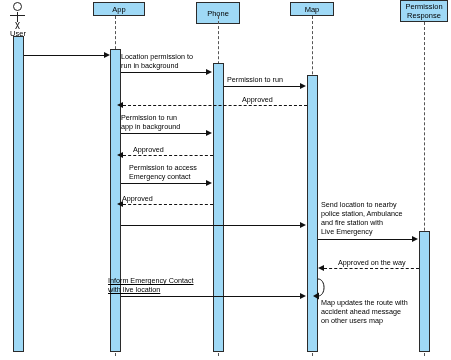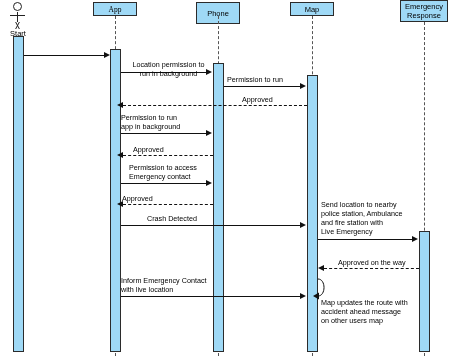--- a/index.html
+++ b/index.html
@@ -136,45 +136,45 @@
 
 <div id="canvas">
 
   <div class="actor" style="left:8px; top:2px; width:20px; height:28px;">
     <div class="head"></div>
     <div class="body"></div>
     <div class="arms"></div>
     <div class="leg-l"></div>
     <div class="leg-r"></div>
   </div>
-  <div class="actor-label" style="left:2px; top:29px; width:32px;">Start</div>
-
-  <div class="lifeline-head" style="left:93px; top:2px; width:44px; height:14px;font-family:Liberation Serif, serif;">App</div>
+  <div class="actor-label" style="left:2px; top:29px; width:32px;">User</div>
+
+  <div class="lifeline-head" style="left:93px; top:2px; width:52px; height:14px;">App</div>
   <div class="lifeline-head" style="left:196px; top:2px; width:44px; height:22px;">Phone</div>
   <div class="lifeline-head" style="left:290px; top:2px; width:44px; height:14px;">Map</div>
-  <div class="lifeline-head" style="left:400px; top:0px; width:48px; height:22px; white-space:pre-line;">Emergency
+  <div class="lifeline-head" style="left:400px; top:0px; width:48px; height:22px; white-space:pre-line;">Permission
 Response</div>
 
   <div class="lifeline-dash" style="left:115px; top:16px; height:340px;"></div>
   <div class="lifeline-dash" style="left:218px; top:16px; height:340px;"></div>
   <div class="lifeline-dash" style="left:312px; top:16px; height:340px;"></div>
   <div class="lifeline-dash" style="left:424px; top:22px; height:334px;"></div>
 
   <div class="activation" style="left:13px; top:36px; width:11px; height:316px;"></div>
   <div class="activation" style="left:110px; top:49px; width:11px; height:303px;"></div>
   <div class="activation" style="left:213px; top:63px; width:11px; height:289px;"></div>
   <div class="activation" style="left:307px; top:75px; width:11px; height:277px;"></div>
   <div class="activation" style="left:419px; top:231px; width:11px; height:121px;"></div>
 
   <div class="arrow-line" style="left:24px; top:55px; width:81px;"></div>
   <div class="arrow-head right" style="left:104px; top:51.5px;"></div>
 
   <div class="arrow-line" style="left:121px; top:72px; width:86px;"></div>
   <div class="arrow-head right" style="left:206px; top:68.5px;"></div>
-  <div class="msg-label" style="left:121px; top:60px; width:95px;text-align:center;">Location permission to
+  <div class="msg-label" style="left:121px; top:52px; width:95px;">Location permission to
 run in background</div>
 
   <div class="arrow-line" style="left:224px; top:86px; width:77px;"></div>
   <div class="arrow-head right" style="left:300px; top:82.5px;"></div>
   <div class="msg-label" style="left:227px; top:75px; width:90px;">Permission to run</div>
 
   <div class="arrow-line dashed" style="left:123px; top:105px; width:184px;"></div>
   <div class="arrow-head left" style="left:117px; top:101.5px;"></div>
   <div class="msg-label" style="left:242px; top:95px; width:70px;">Approved</div>
 
@@ -191,36 +191,35 @@
   <div class="arrow-head right" style="left:206px; top:179.5px;"></div>
   <div class="msg-label" style="left:129px; top:163px; width:95px;">Permission to access
 Emergency contact</div>
 
   <div class="arrow-line dashed" style="left:123px; top:204px; width:90px;"></div>
   <div class="arrow-head left" style="left:117px; top:200.5px;"></div>
   <div class="msg-label" style="left:122px; top:194px; width:70px;">Approved</div>
 
   <div class="arrow-line" style="left:121px; top:225px; width:180px;"></div>
   <div class="arrow-head right" style="left:300px; top:221.5px;"></div>
-  <div class="msg-label" style="left:147px; top:214px; width:90px;">Crash Detected</div>
 
   <div class="arrow-line" style="left:318px; top:239px; width:95px;"></div>
   <div class="arrow-head right" style="left:412px; top:235.5px;"></div>
   <div class="msg-label" style="left:321px; top:200px; width:108px;">Send location to nearby
 police station, Ambulance
 and fire station with
 Live Emergency</div>
 
   <div class="arrow-line dashed" style="left:324px; top:268px; width:95px;"></div>
   <div class="arrow-head left" style="left:318px; top:264.5px;"></div>
   <div class="msg-label" style="left:338px; top:258px; width:90px;">Approved on the way</div>
 
   <div class="arrow-line" style="left:121px; top:296px; width:180px;"></div>
   <div class="arrow-head right" style="left:300px; top:292.5px;"></div>
-  <div class="msg-label" style="left:121px; top:276px; width:115px;">Inform Emergency Contact
+  <div class="msg-label" style="left:108px; top:276px; width:115px;text-decoration:underline;">Inform Emergency Contact
 with live location</div>
 
   <div class="self-loop" style="left:306px; top:278px; width:22px; height:26px;">
     <svg width="22" height="26" viewBox="0 0 22 26">
       <path d="M12 1 C20 1, 20 18, 12 18" fill="none" stroke="#111111" stroke-width="1"></path>
       <polygon points="13,14.5 13,21.5 7,18" fill="#111111"></polygon>
     </svg>
   </div>
   <div class="msg-label" style="left:321px; top:298px; width:120px;">Map updates the route with
 accident ahead message

